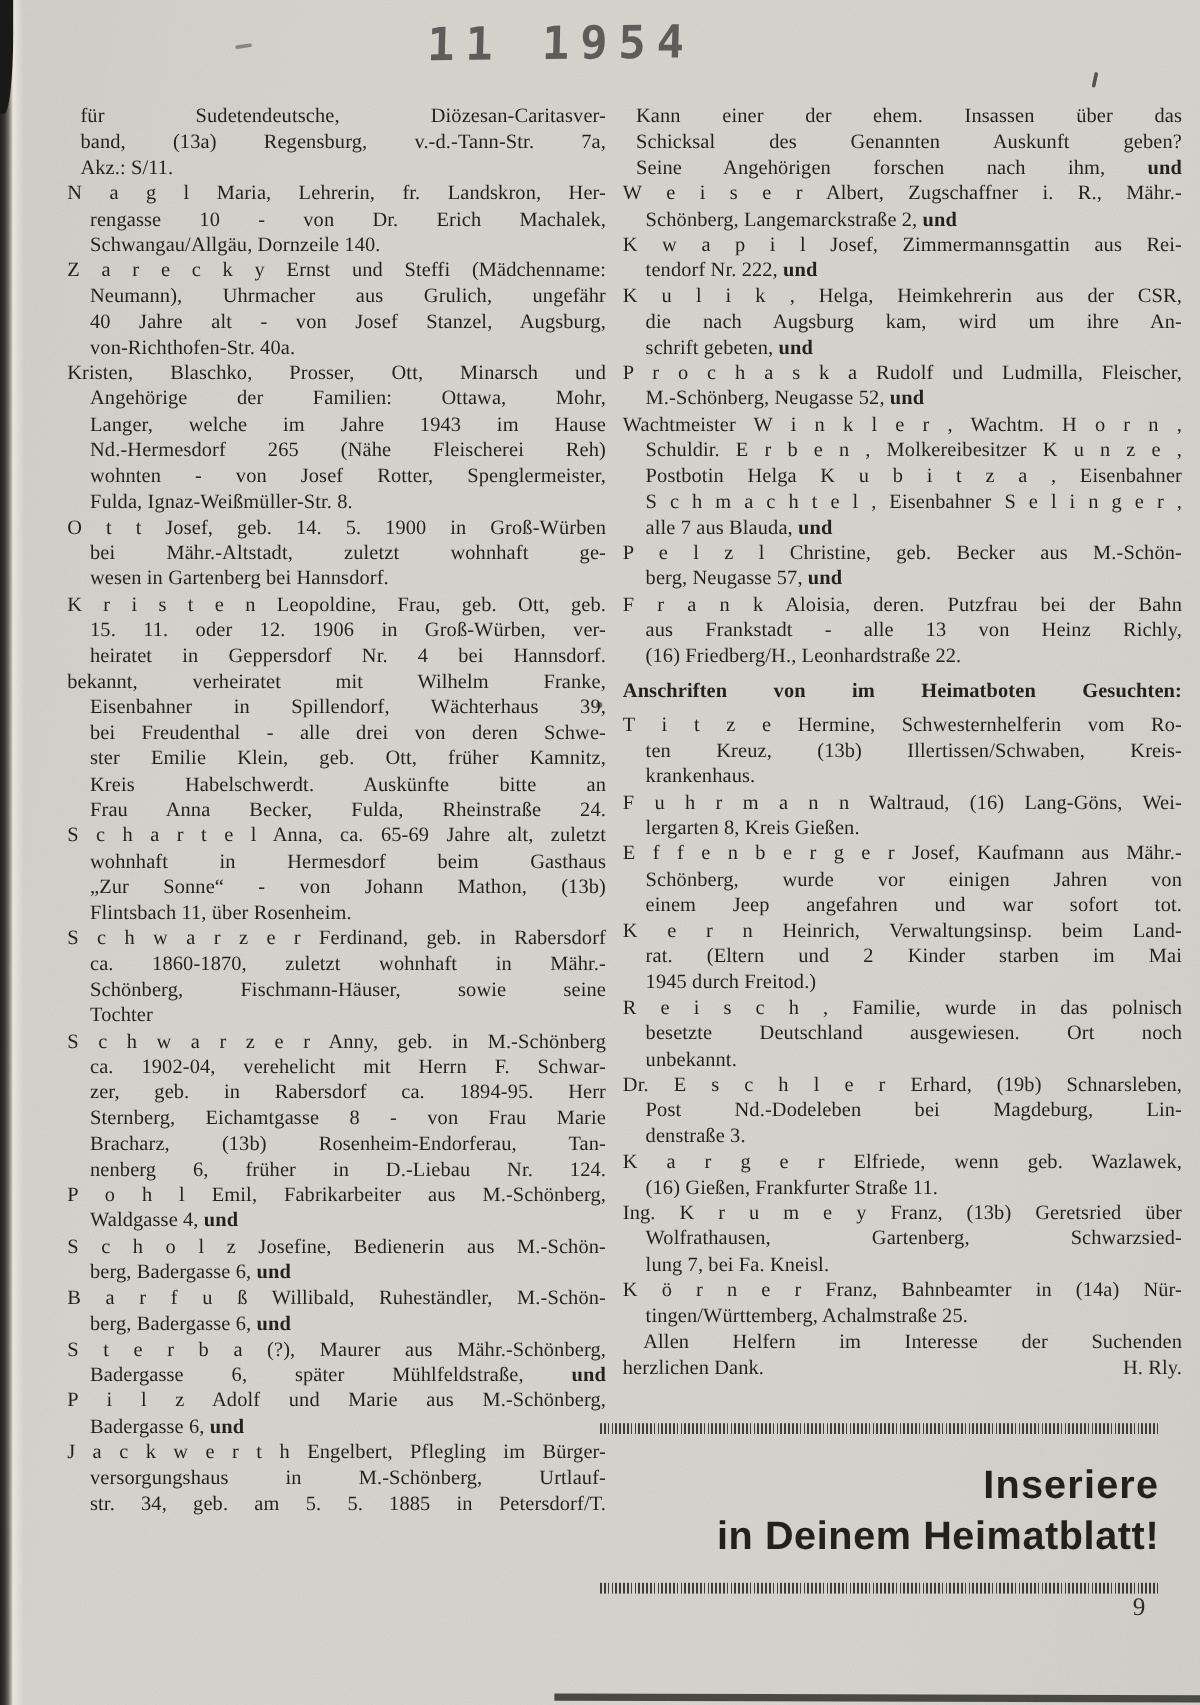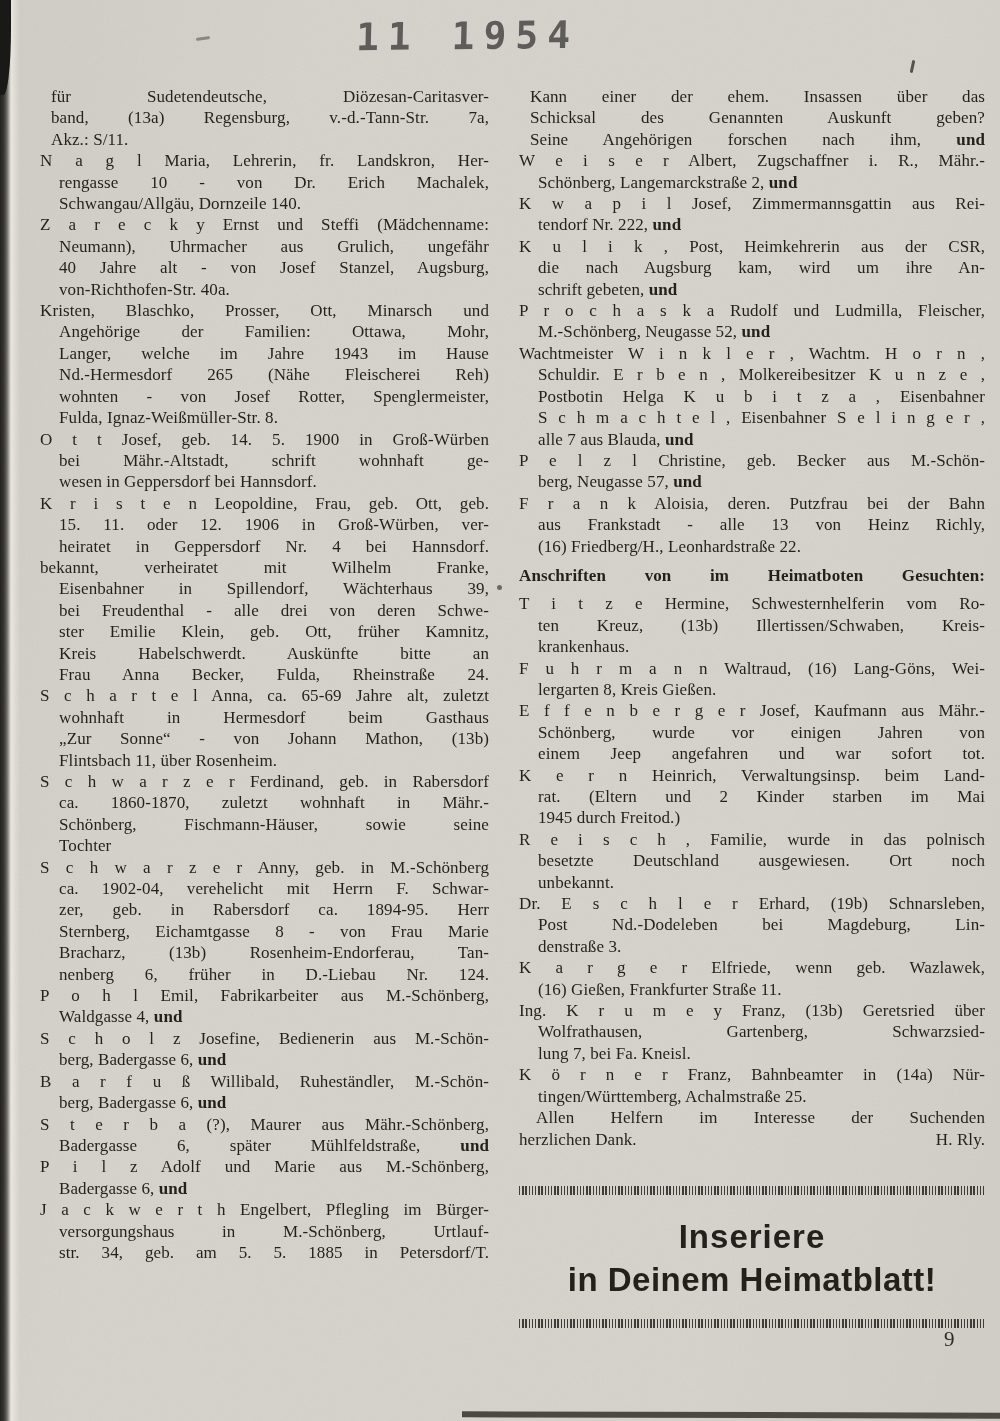--- a/index.html
+++ b/index.html
@@ -11,33 +11,33 @@
         background:linear-gradient(to right,#1f1e1c 0px,#383733 4px,#6e6c66 7px,#ecead езе3 11px,rgba(236,234,227,0) 20px);}
   .edge-left{background:linear-gradient(to right,#1f1e1c 0px,#383733 4px,#6e6c66 7px,#eceae3 11px,rgba(236,234,227,0) 20px);}
   .corner-blob{position:absolute;left:0;top:0;width:11px;height:95px;background:#161614;border-radius:0 0 70% 0;}
   .edge-bottom{position:absolute;left:462px;top:1412px;width:538px;height:6px;background:#494742;transform:rotate(.15deg);}
 
   .stamp{position:absolute;left:356px;top:14px;font-family:"DejaVu Sans Mono", monospace;
         font-weight:bold;font-size:38px;letter-spacing:9px;color:#4d4c4a;
         transform:rotate(-0.6deg) skewX(-2deg);opacity:.88;}
 
   .col{position:absolute;top:86px;font-size:17px;line-height:21.4px;color:#211e1a;letter-spacing:.1px;}
-  .col-left{left:40px;width:449px;}
+  .col-left{left:56px;width:449px;}
   .col-right{left:519px;width:466px;}
 
   .ln{text-align:justify;text-align-last:justify;}
   .ln.last{text-align-last:left;}
   .para.entry .ln:not(:first-child){padding-left:19px;}
   .para.cont .ln{padding-left:11px;}
   .para.indent-first .ln:first-child{padding-left:17px;}
   .para.heading{font-weight:bold;margin:8px 0 7px 0;}
   .para.split{display:flex;justify-content:space-between;}
   b{font-weight:bold;}
 
-  .ad{position:absolute;left:519px;top:1186px;width:466px;text-align:center;color:#211e1a;}
+  .ad{position:absolute;left:500px;top:1186px;width:466px;text-align:right;color:#211e1a;}
   .divider{height:9px;
         background:repeating-linear-gradient(90deg,#3c3b38 0px,#3c3b38 1.4px,rgba(0,0,0,0) 1.4px,rgba(0,0,0,0) 3.2px);}
   .ad-line1{margin-top:23px;font-family:"Liberation Sans", sans-serif;font-weight:bold;font-size:33px;letter-spacing:1px;}
   .ad-line2{margin-top:5px;margin-bottom:20px;font-family:"Liberation Sans", sans-serif;font-weight:bold;font-size:33px;letter-spacing:.5px;}
 
   .pageno{position:absolute;left:944px;top:1327px;font-size:21px;color:#2b2926;}
 
   .mark{position:absolute;}
   .mark-dash{left:196px;top:37px;width:14px;height:3px;background:#8a887f;transform:rotate(-8deg);border-radius:2px;}
   .mark-tick{left:911px;top:60px;width:3px;height:13px;background:#55534e;transform:rotate(12deg);border-radius:2px;}
@@ -76,22 +76,22 @@
       <div class="para entry">
         <div class="ln">Kristen, Blaschko, Prosser, Ott, Minarsch und</div>
         <div class="ln">Angehörige der Familien: Ottawa, Mohr,</div>
         <div class="ln">Langer, welche im Jahre 1943 im Hause</div>
         <div class="ln">Nd.-Hermesdorf 265 (Nähe Fleischerei Reh)</div>
         <div class="ln">wohnten - von Josef Rotter, Spenglermeister,</div>
         <div class="ln last">Fulda, Ignaz-Weißmüller-Str. 8.</div>
       </div>
       <div class="para entry">
         <div class="ln">O t t Josef, geb. 14. 5. 1900 in Groß-Würben</div>
-        <div class="ln">bei Mähr.-Altstadt, schrift wohnhaft ge-</div>
-        <div class="ln last">wesen in Geppersdorf bei Hannsdorf.</div>
+        <div class="ln">bei Mähr.-Altstadt, zuletzt wohnhaft ge-</div>
+        <div class="ln last">wesen in Gartenberg bei Hannsdorf.</div>
       </div>
       <div class="para entry">
         <div class="ln">K r i s t e n Leopoldine, Frau, geb. Ott, geb.</div>
         <div class="ln">15. 11. oder 12. 1906 in Groß-Würben, ver-</div>
         <div class="ln">heiratet in Geppersdorf Nr. 4 bei Hannsdorf.</div>
       </div>
       <div class="para entry">
         <div class="ln">bekannt, verheiratet mit Wilhelm Franke,</div>
         <div class="ln">Eisenbahner in Spillendorf, Wächterhaus 39,</div>
         <div class="ln">bei Freudenthal - alle drei von deren Schwe-</div>
@@ -153,21 +153,21 @@
       </div>
       <div class="para entry">
         <div class="ln">W e i s e r Albert, Zugschaffner i. R., Mähr.-</div>
         <div class="ln last">Schönberg, Langemarckstraße 2, <b>und</b></div>
       </div>
       <div class="para entry">
         <div class="ln">K w a p i l Josef, Zimmermannsgattin aus Rei-</div>
         <div class="ln last">tendorf Nr. 222, <b>und</b></div>
       </div>
       <div class="para entry">
-        <div class="ln">K u l i k , Post, Heimkehrerin aus der CSR,</div>
+        <div class="ln">K u l i k , Helga, Heimkehrerin aus der CSR,</div>
         <div class="ln">die nach Augsburg kam, wird um ihre An-</div>
         <div class="ln last">schrift gebeten, <b>und</b></div>
       </div>
       <div class="para entry">
         <div class="ln">P r o c h a s k a Rudolf und Ludmilla, Fleischer,</div>
         <div class="ln last">M.-Schönberg, Neugasse 52, <b>und</b></div>
       </div>
       <div class="para entry">
         <div class="ln">Wachtmeister W i n k l e r , Wachtm. H o r n ,</div>
         <div class="ln">Schuldir. E r b e n , Molkereibesitzer K u n z e ,</div>

